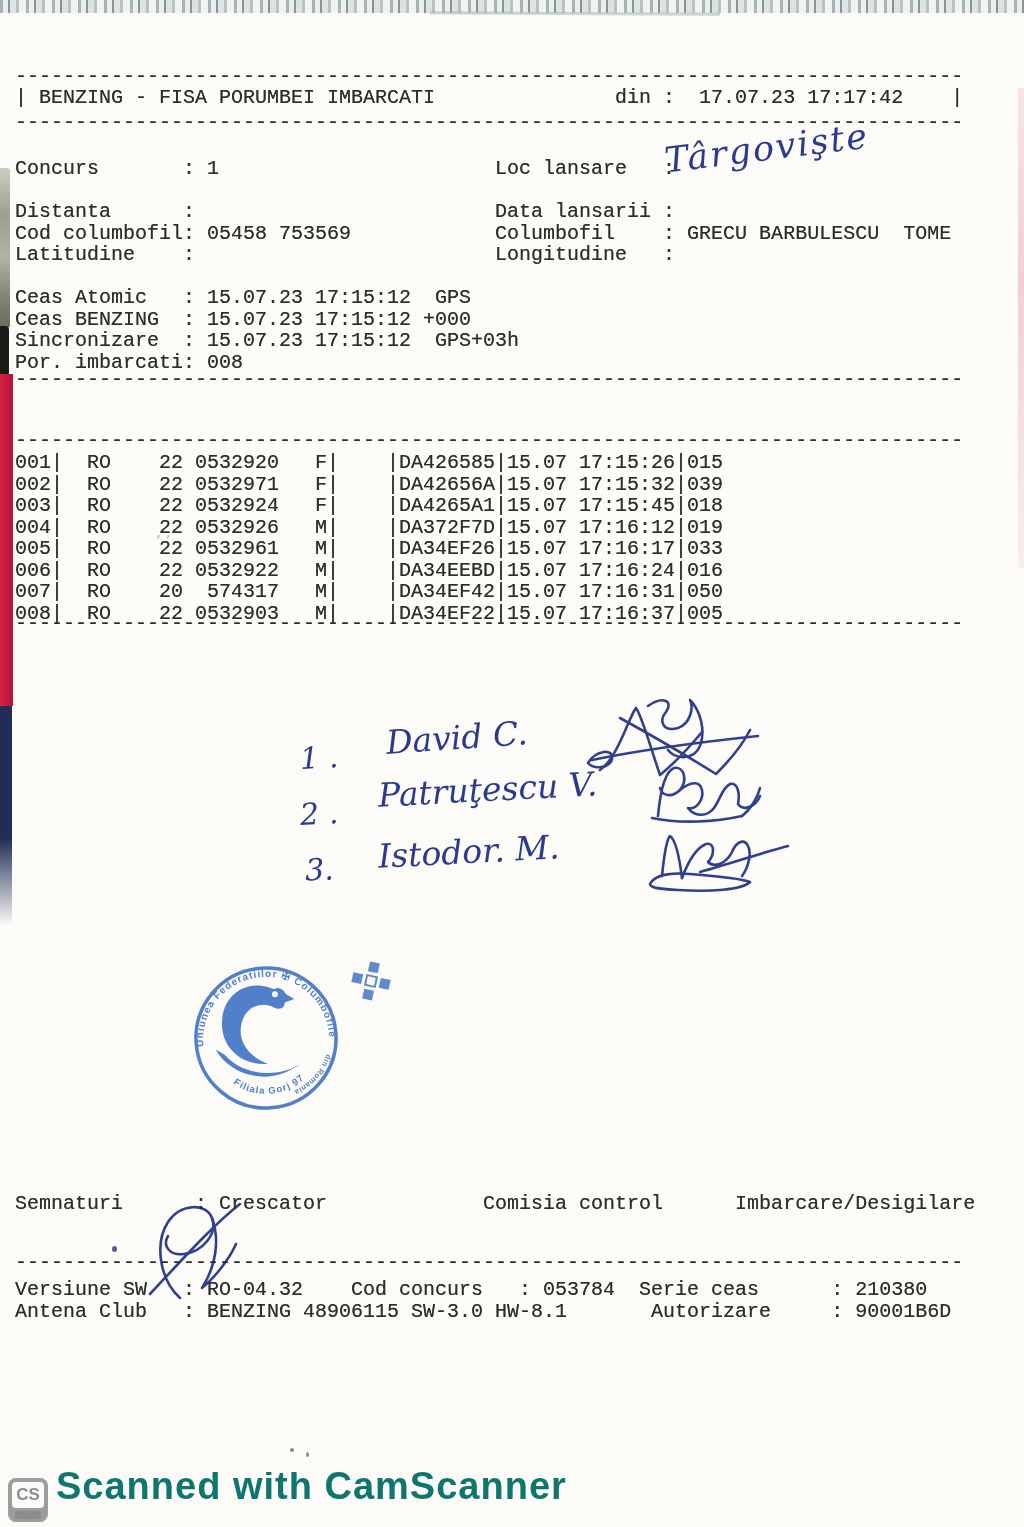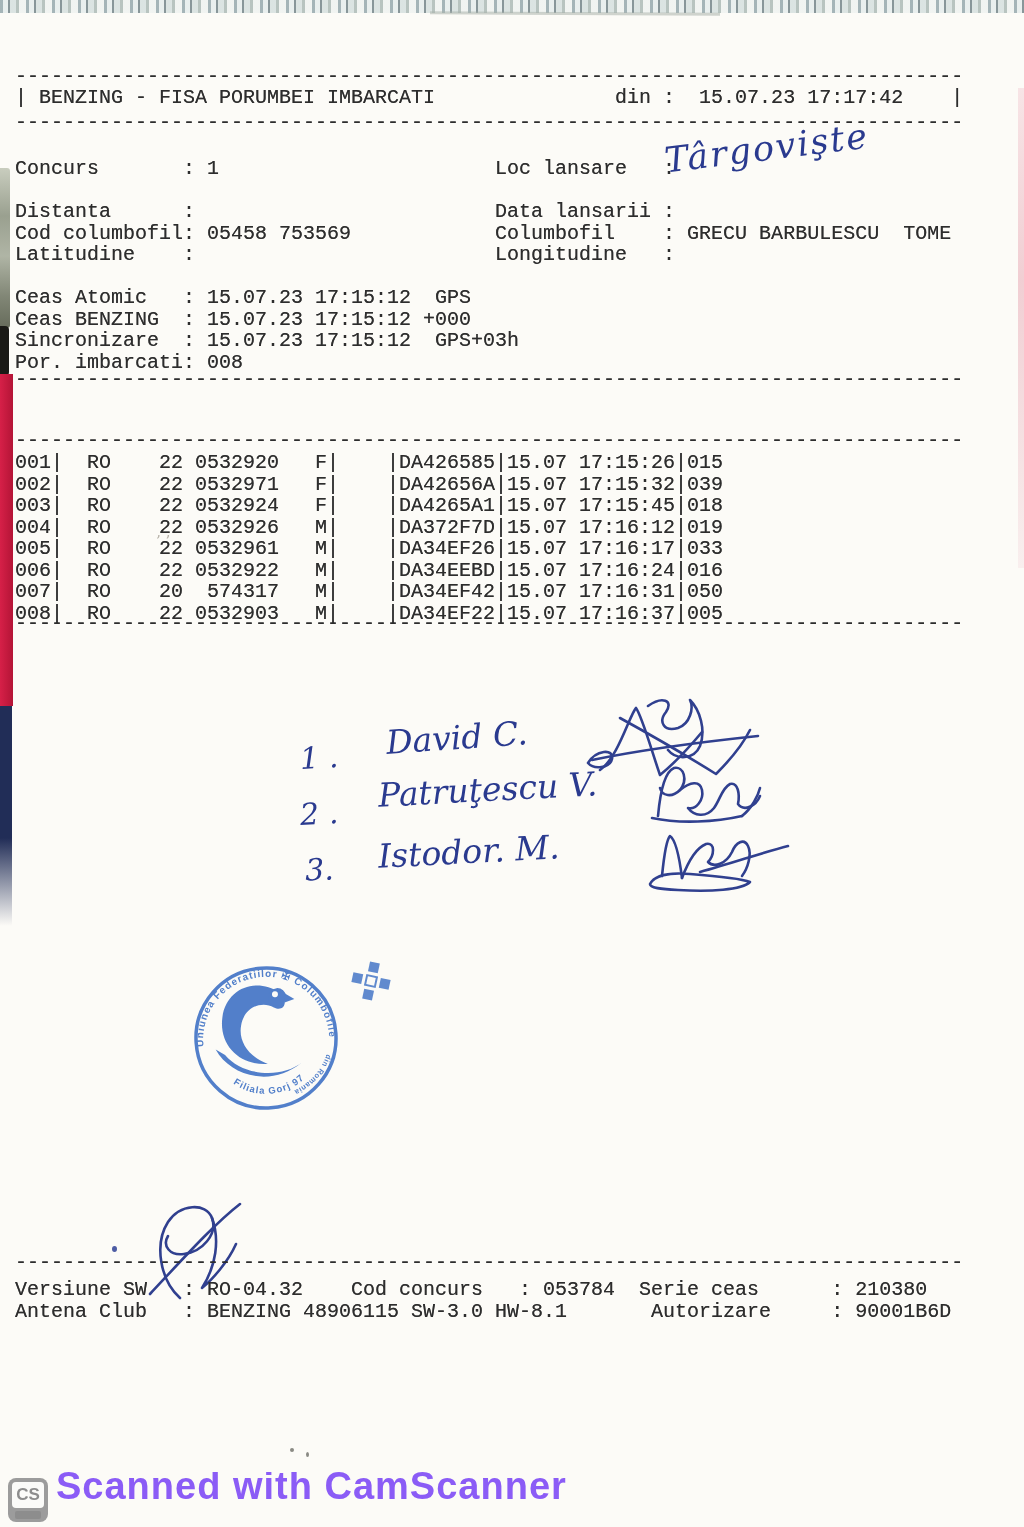--- a/index.html
+++ b/index.html
@@ -21,21 +21,21 @@
   .strip-navy{top:706px;width:12px;height:220px;background:linear-gradient(#212d57 0 60%,rgba(33,45,87,0) 100%);}
   .strip-pink-right{position:absolute;right:0;top:88px;width:6px;height:480px;opacity:.8;
     background:linear-gradient(#f6dfe2,#eec3ca 40%,#f8ecec);}
   .pencil-marks{position:absolute;left:156px;top:532px;color:#b8b3aa;font-size:15px;font-family:"DejaVu Serif",serif;}
   .ink-dot{position:absolute;left:112px;top:1246px;width:5px;height:6px;border-radius:50%;background:#3a4a9a;opacity:.9;}
   .sig-svg{position:absolute;left:0;top:0;pointer-events:none;}
   .stamp{position:absolute;left:190px;top:962px;width:152px;height:152px;opacity:.88;transform:rotate(-4deg);}
   .stamp-cross{position:absolute;left:348px;top:958px;width:46px;height:46px;opacity:.8;transform:rotate(12deg);}
   .wm-text-clip{position:absolute;left:56px;top:1472px;height:46px;overflow:hidden;}
   .wm-text{margin-top:-7px;font-family:"Liberation Sans",sans-serif;font-weight:700;font-size:38px;
-           color:#8b5cf6;letter-spacing:1px;white-space:pre;}
+           color:#0f766e;letter-spacing:1px;white-space:pre;}
   .wm-icon{position:absolute;left:8px;top:1478px;width:40px;height:44px;background:#9c9c9c;border-radius:8px;}
   .wm-icon-inner{position:absolute;left:4px;top:4px;right:4px;height:26px;background:#fbfbf9;border-radius:4px;
     display:flex;align-items:center;justify-content:center;
     font-family:"Liberation Sans",sans-serif;font-weight:700;font-size:17px;color:#8d8d8d;}
   .wm-icon-tab{position:absolute;left:7px;bottom:3px;width:26px;height:8px;background:#8d8d8d;border-radius:2px;}
   .speck{position:absolute;background:#8a8a84;border-radius:50%;}
 </style>
 </head>
 <body>
 
@@ -43,21 +43,21 @@
 
   <div class="noise-band"></div>
   <div class="smudge"></div>
   <div class="strip strip-gray"></div>
   <div class="strip strip-black"></div>
   <div class="strip strip-red"></div>
   <div class="strip strip-navy"></div>
   <div class="strip-pink-right"></div>
 
   <div class="mono dash" style="top:66px">-------------------------------------------------------------------------------</div>
-  <div class="mono" style="top:87px">| BENZING - FISA PORUMBEI IMBARCATI               din :  15.07.23 17:17:42    |</div>
+  <div class="mono" style="top:87px">| BENZING - FISA PORUMBEI IMBARCATI               din :  17.07.23 17:17:42    |</div>
   <div class="mono dash" style="top:112px">-------------------------------------------------------------------------------</div>
 
   <div class="mono" style="top:158px"><div>Concurs       : 1                       Loc lansare   :</div><div>&nbsp;</div><div>Distanta      :                         Data lansarii :</div><div>Cod columbofil: 05458 753569            Columbofil    : GRECU BARBULESCU  TOME</div><div>Latitudine    :                         Longitudine   :</div><div>&nbsp;</div><div>Ceas Atomic   : 15.07.23 17:15:12  GPS</div><div>Ceas BENZING  : 15.07.23 17:15:12 +000</div><div>Sincronizare  : 15.07.23 17:15:12  GPS+03h</div><div>Por. imbarcati: 008</div></div>
 
   <div class="mono dash" style="top:369px">-------------------------------------------------------------------------------</div>
   <div class="mono" style="top:390px">
   </div>
   <div class="mono dash" style="top:430px">-------------------------------------------------------------------------------</div>
 
   <div class="mono" style="top:452px"><div>001|  RO    22 0532920   F|    |DA426585|15.07 17:15:26|015</div><div>002|  RO    22 0532971   F|    |DA42656A|15.07 17:15:32|039</div><div>003|  RO    22 0532924   F|    |DA4265A1|15.07 17:15:45|018</div><div>004|  RO    22 0532926   M|    |DA372F7D|15.07 17:16:12|019</div><div>005|  RO    22 0532961   M|    |DA34EF26|15.07 17:16:17|033</div><div>006|  RO    22 0532922   M|    |DA34EEBD|15.07 17:16:24|016</div><div>007|  RO    20  574317   M|    |DA34EF42|15.07 17:16:31|050</div><div>008|  RO    22 0532903   M|    |DA34EF22|15.07 17:16:37|005</div></div>
@@ -139,20 +139,21 @@
   <svg class="stamp-cross" viewBox="0 0 46 46">
     <g fill="#3b6fc4">
       <rect x="18" y="4" width="10" height="10"></rect>
       <rect x="18" y="18" width="10" height="10" fill="none" stroke="#3b6fc4" stroke-width="2"></rect>
       <rect x="18" y="32" width="10" height="10"></rect>
       <rect x="4" y="18" width="10" height="10"></rect>
       <rect x="32" y="18" width="10" height="10"></rect>
     </g>
   </svg>
 
+  <div class="mono" style="top:1193px">Semnaturi      : Crescator             Comisia control      Imbarcare/Desigilare</div>
   <div class="mono dash" style="top:1252px">-------------------------------------------------------------------------------</div>
   <div class="mono" style="top:1279px"><div>Versiune SW   : RO-04.32    Cod concurs   : 053784  Serie ceas      : 210380</div><div>Antena Club   : BENZING 48906115 SW-3.0 HW-8.1       Autorizare     : 90001B6D</div></div>
 
   <div class="wm-icon">
     <div class="wm-icon-inner">CS</div>
     <div class="wm-icon-tab"></div>
   </div>
   <div class="wm-text-clip">
     <div class="wm-text">Scanned with CamScanner</div>
   </div>

